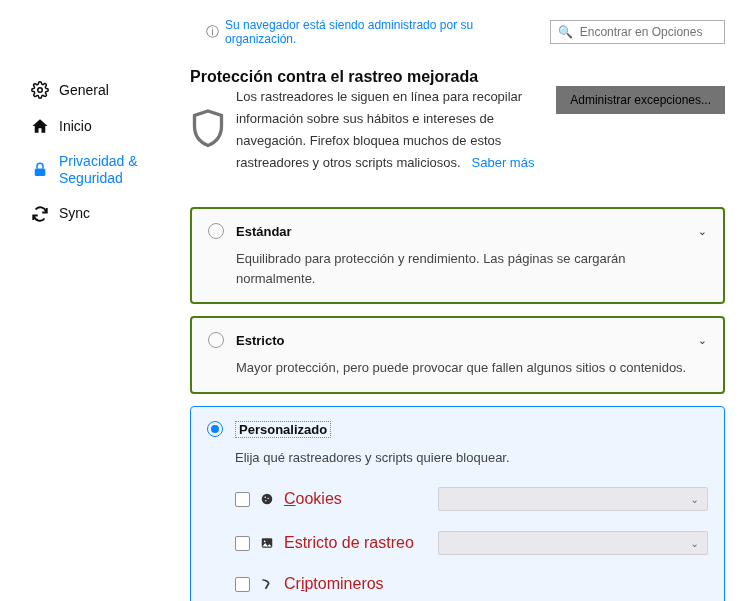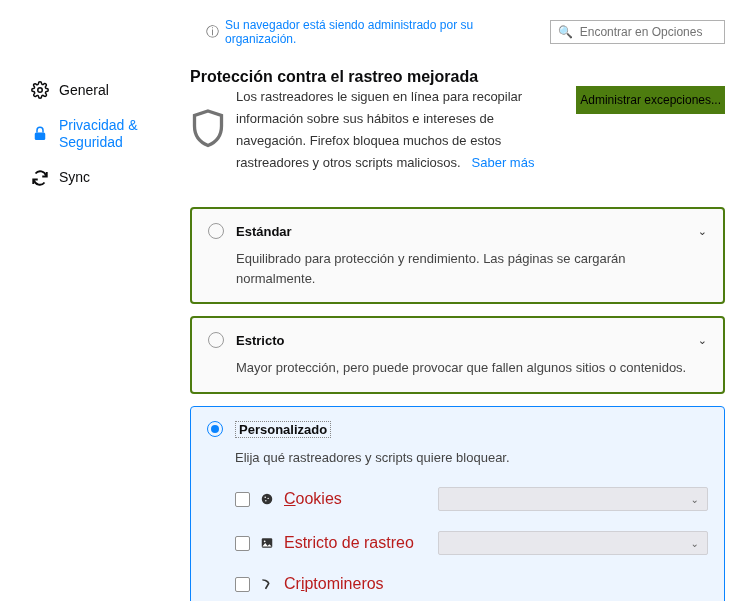--- a/index.html
+++ b/index.html
@@ -85,23 +85,23 @@
     }
     .shield-icon { flex-shrink: 0; }
     .intro-text {
       font-size: 13px;
       line-height: 1.7;
       color: #333;
     }
     .learn-more { color: #0a84ff; cursor: pointer; }
     .manage-btn {
       margin-left: auto;
-      background: #4d7c0f;
+      background: #737373;
       border: none;
-      padding: 7px 4px;
+      padding: 7px 14px;
       font-size: 12px;
       cursor: pointer;
       white-space: nowrap;
       align-self: flex-start;
       font-family: inherit;
     }
 
     .option-card {
       border: 2px solid #4d7c0f;
       border-radius: 4px;
@@ -217,20 +217,28 @@
 <div class="layout">
   <nav class="sidebar">
     <div class="sidebar-item">
       <span class="icon">
         <svg viewBox="0 0 24 24" fill="none" stroke="currentColor" stroke-width="2">
             <circle cx="12" cy="12" r="3"></circle>
             <path d="M19.4 15a1.7 1.7 0 0 0 .3 1.8l.1.1a2 2 0 1 1-2.8 2.8l-.1-.1a1.7 1.7 0 0 0-1.8-.3 1.7 1.7 0 0 0-1 1.5V21a2 2 0 1 1-4 0v-.1a1.7 1.7 0 0 0-1-1.5 1.7 1.7 0 0 0-1.8.3l-.1.1a2 2 0 1 1-2.8-2.8l.1-.1a1.7 1.7 0 0 0 .3-1.8 1.7 1.7 0 0 0-1.5-1H3a2 2 0 1 1 0-4h.1a1.7 1.7 0 0 0 1.5-1 1.7 1.7 0 0 0-.3-1.8l-.1-.1a2 2 0 1 1 2.8-2.8l.1.1a1.7 1.7 0 0 0 1.8.3H9a1.7 1.7 0 0 0 1-1.5V3a2 2 0 1 1 4 0v.1a1.7 1.7 0 0 0 1 1.5 1.7 1.7 0 0 0 1.8-.3l.1-.1a2 2 0 1 1 2.8 2.8l-.1.1a1.7 1.7 0 0 0-.3 1.8V9a1.7 1.7 0 0 0 1.5 1H21a2 2 0 1 1 0 4h-.1a1.7 1.7 0 0 0-1.5 1z"></path>
           </svg>
       </span>
       <span class="sidebar-item-label">General</span>
+    </div>
+    <div class="sidebar-item">
+      <span class="icon">
+        <svg viewBox="0 0 24 24" fill="currentColor">
+            <path d="M12 3l10 9h-3v9h-5v-6h-4v6H5v-9H2z"></path>
+          </svg>
+      </span>
+      <span class="sidebar-item-label">Inicio</span>
     </div>
     <div class="sidebar-item active">
       <span class="icon">
         <svg viewBox="0 0 24 24" fill="currentColor">
             <rect x="5" y="10" width="14" height="10" rx="2"></rect>
             <path d="M8 10V7a4 4 0 0 1 8 0v3" fill="none" stroke="currentColor" stroke-width="2"></path>
           </svg>
       </span>
       <span class="sidebar-item-label">Privacidad &amp; Seguridad</span>
     </div>

